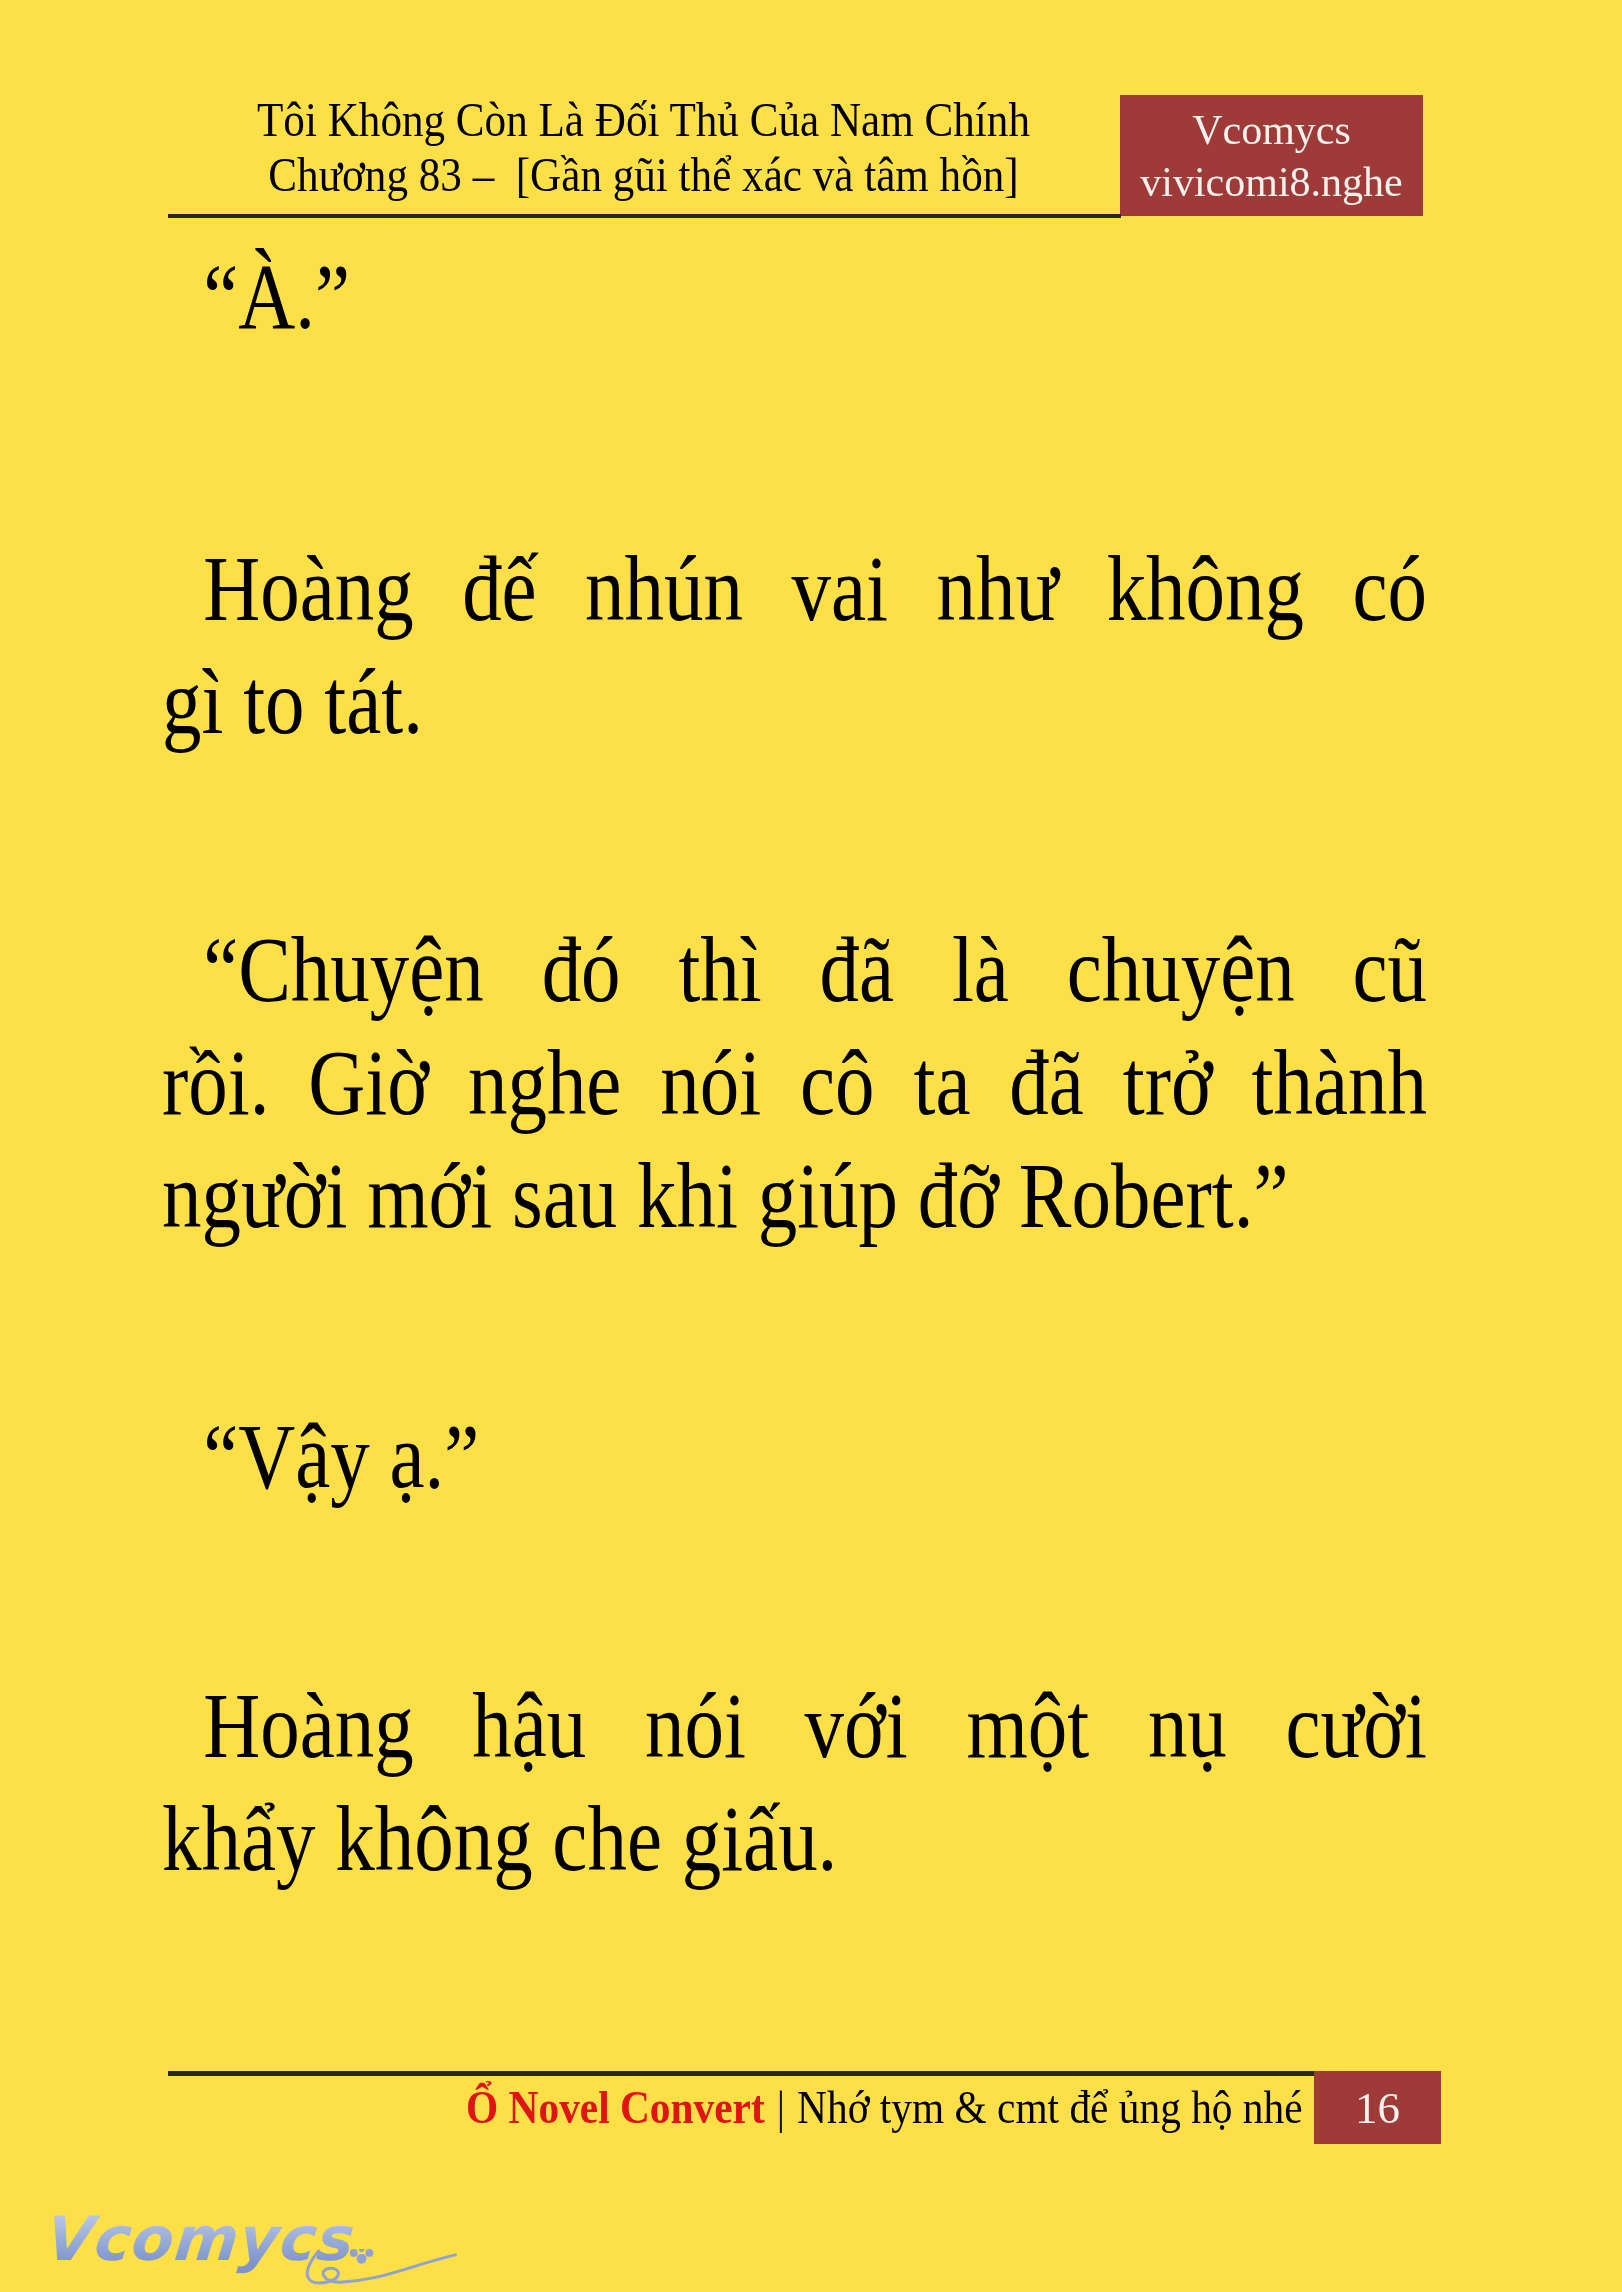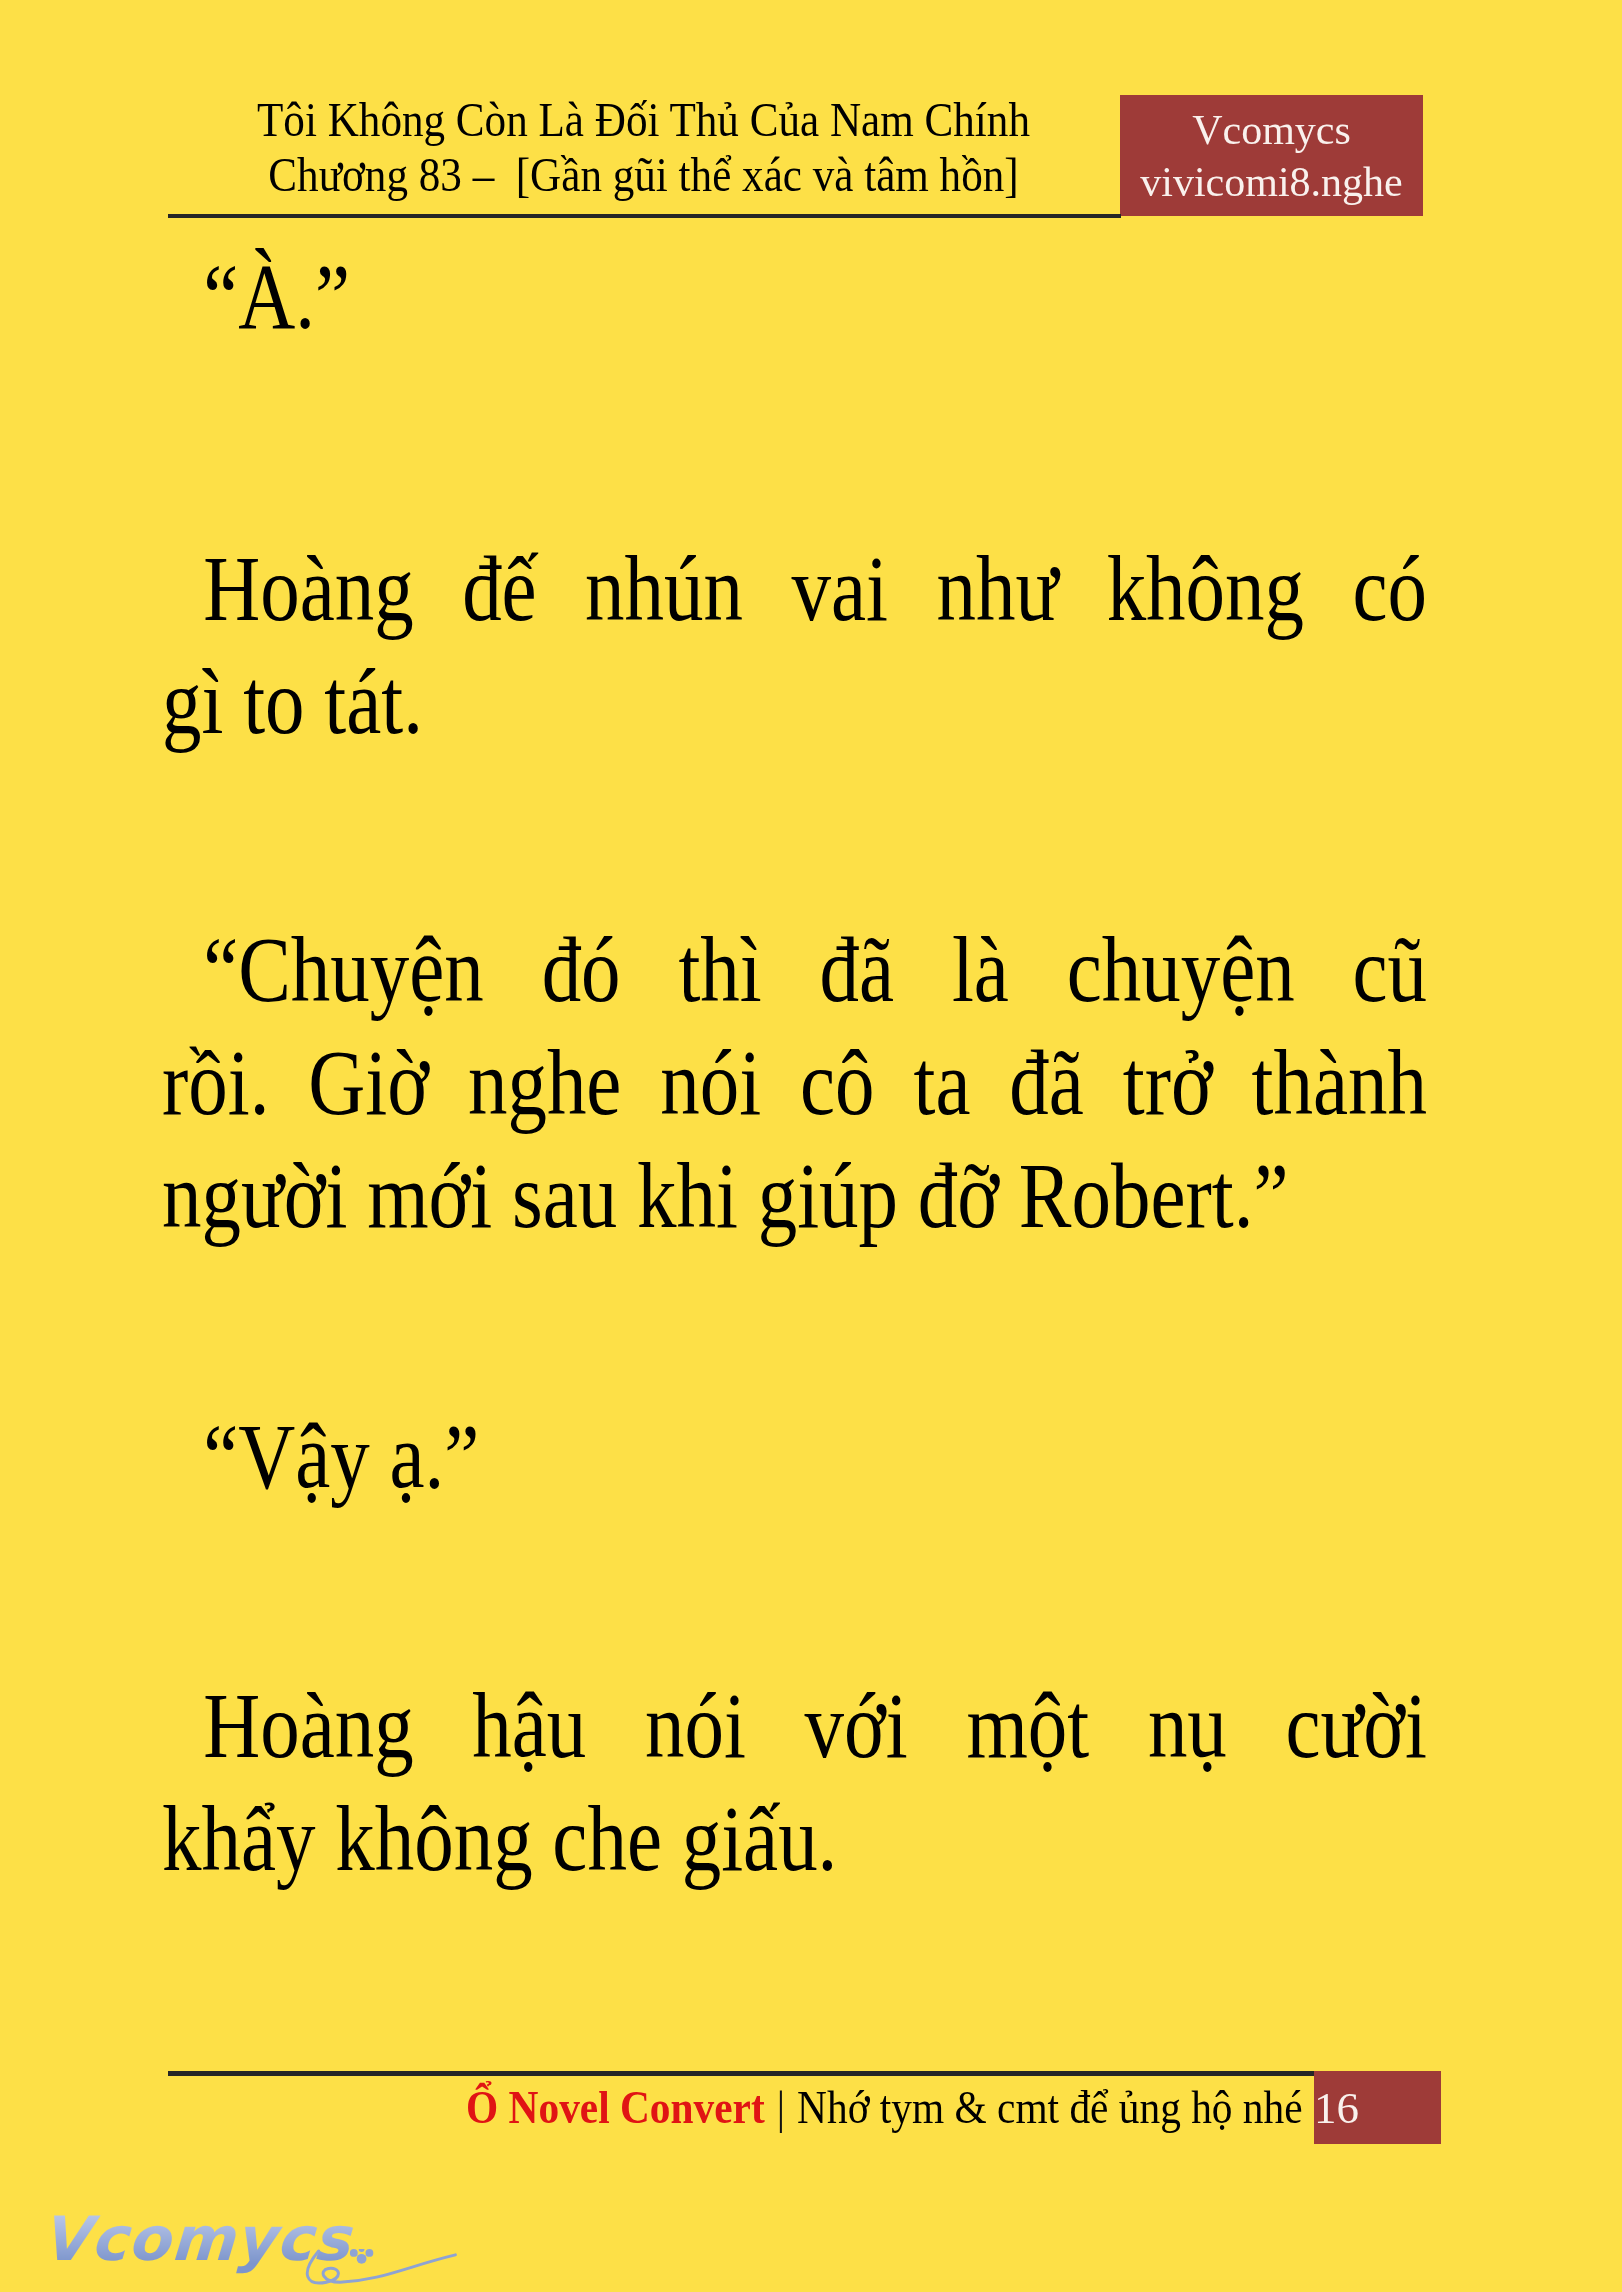--- a/index.html
+++ b/index.html
@@ -95,20 +95,21 @@
   .page-box {
     position: absolute;
     left: 1314px;
     top: 2071px;
     width: 127px;
     height: 73px;
     background: var(--maroon);
     color: var(--box_text);
     display: flex;
     align-items: center;
+    justify-content: center;
     font-size: 45px;
   }
 
   
   .watermark {
     position: absolute;
     left: 47px;
     top: 2203px;
     font-family: "DejaVu Sans", sans-serif;
     font-style: italic;

